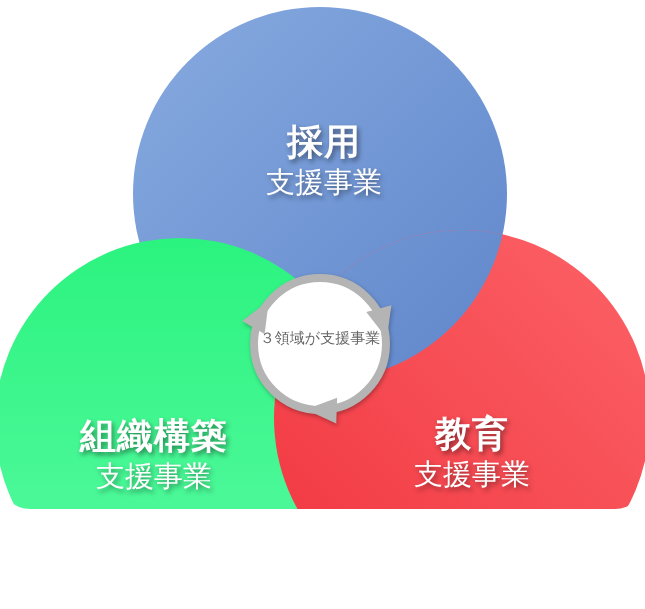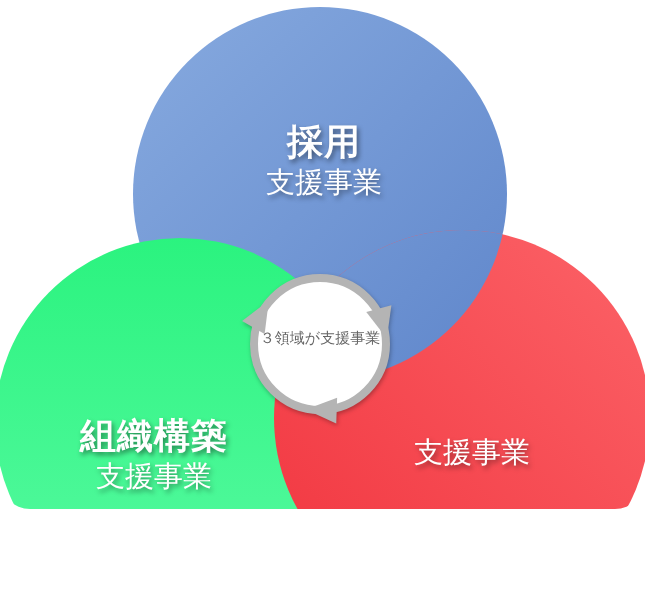--- a/index.html
+++ b/index.html
@@ -103,20 +103,21 @@
     <div class="label-title">採用</div>
     <div class="label-sub">支援事業</div>
   </div>
 
   <div class="label label-organization">
     <div class="label-title">組織構築</div>
     <div class="label-sub">支援事業</div>
   </div>
 
   <div class="label label-education">
+    <div class="label-title">教育</div>
     <div class="label-sub">支援事業</div>
   </div>
 
   <svg class="badge-svg" viewBox="0 0 164 164">
     <circle cx="82" cy="82" r="66" fill="#FFFFFF" stroke="#B4B4B4" stroke-width="8"></circle>
     <g fill="#B4B4B4">
       <polygon points="63,3 63,29 94,16" transform="rotate(-60 82 82)"></polygon>
       <polygon points="63,3 63,29 94,16" transform="rotate(75 82 82)"></polygon>
       <polygon points="63,3 63,29 94,16" transform="rotate(182 82 82)"></polygon>
     </g>

